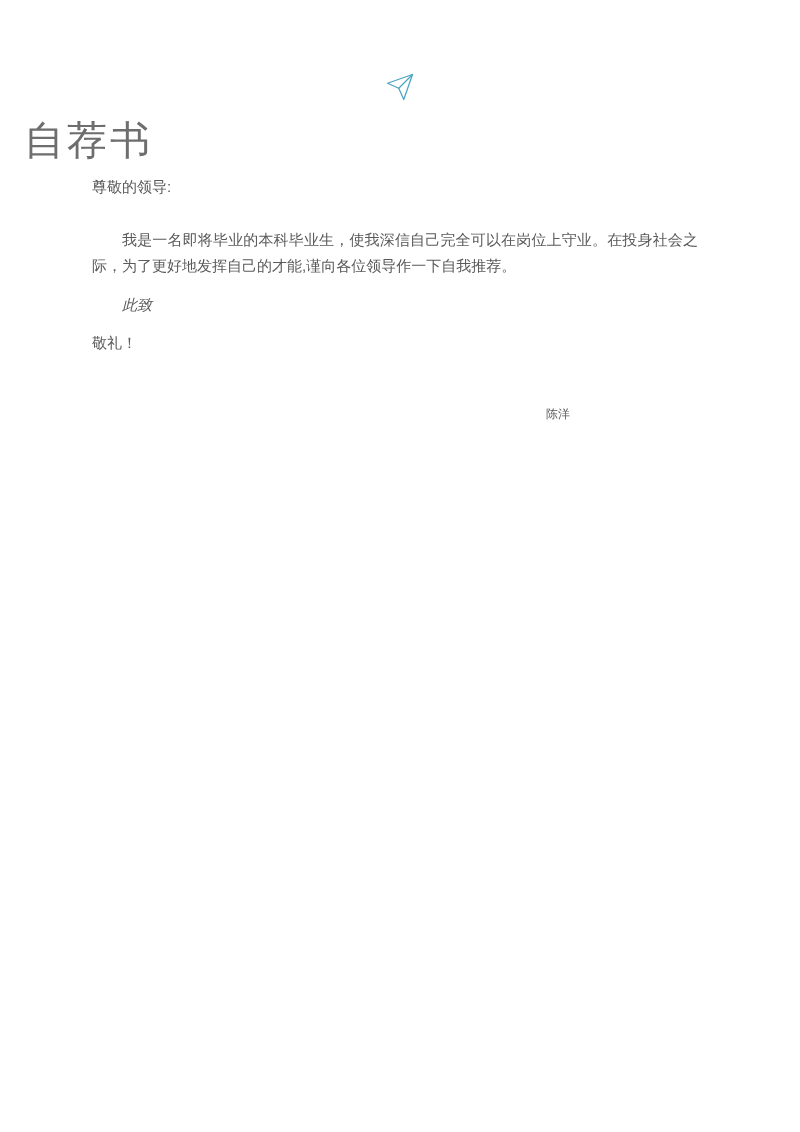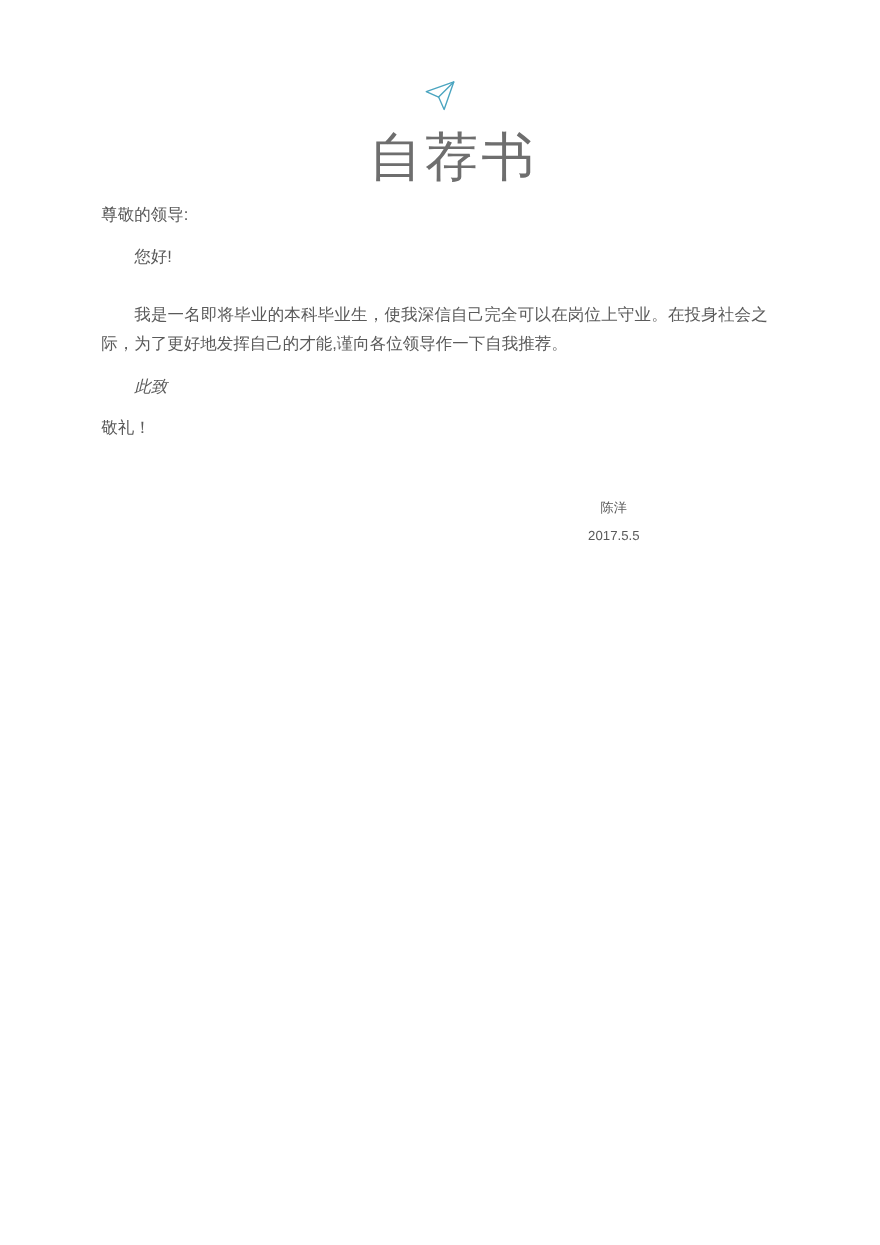--- a/index.html
+++ b/index.html
@@ -17,22 +17,21 @@
     color: #5a5a5a;
     overflow: hidden;
   }
   .plane-wrap {
     padding-top: 72px;
     height: 32px;
     text-align: center;
   }
   .doc-title {
     margin: 14px 0 0 0;
-    text-align: center;
-    font-size: 48px;
+    font-size: 40px;
     font-weight: 400;
     line-height: 1.1;
     letter-spacing: 3px;
     color: #6e6e6e;
     padding-left: 24px;
   }
   .letter {
     padding: 0 90px 0 80px;
     font-size: 15px;
     line-height: 26.5px;
@@ -64,30 +63,28 @@
       <path d="M22 2 L15 22 L11 13 L2 9 Z"></path>
     </svg>
   </div>
 
   <h1 class="doc-title">自荐书</h1>
 
   <div class="letter">
 
     <p class="salutation">尊敬的领导:</p>
 
-    <p class="greeting">您好!</p>
 
     <p class="para">我是一名即将毕业的本科毕业生，使我深信自己完全可以在岗位上守业。在投身社会之际，为了更好地发挥自己的才能,谨向各位领导作一下自我推荐。</p>
 
 
 
 
     <p class="cizhi">此致</p>
 
     <p class="jingli">敬礼！</p>
 
     <div class="signature">
       <div>陈洋</div>
-      <div>2017.5.5</div>
     </div>
 
   </div>
 </div>
 
 </body></html>

